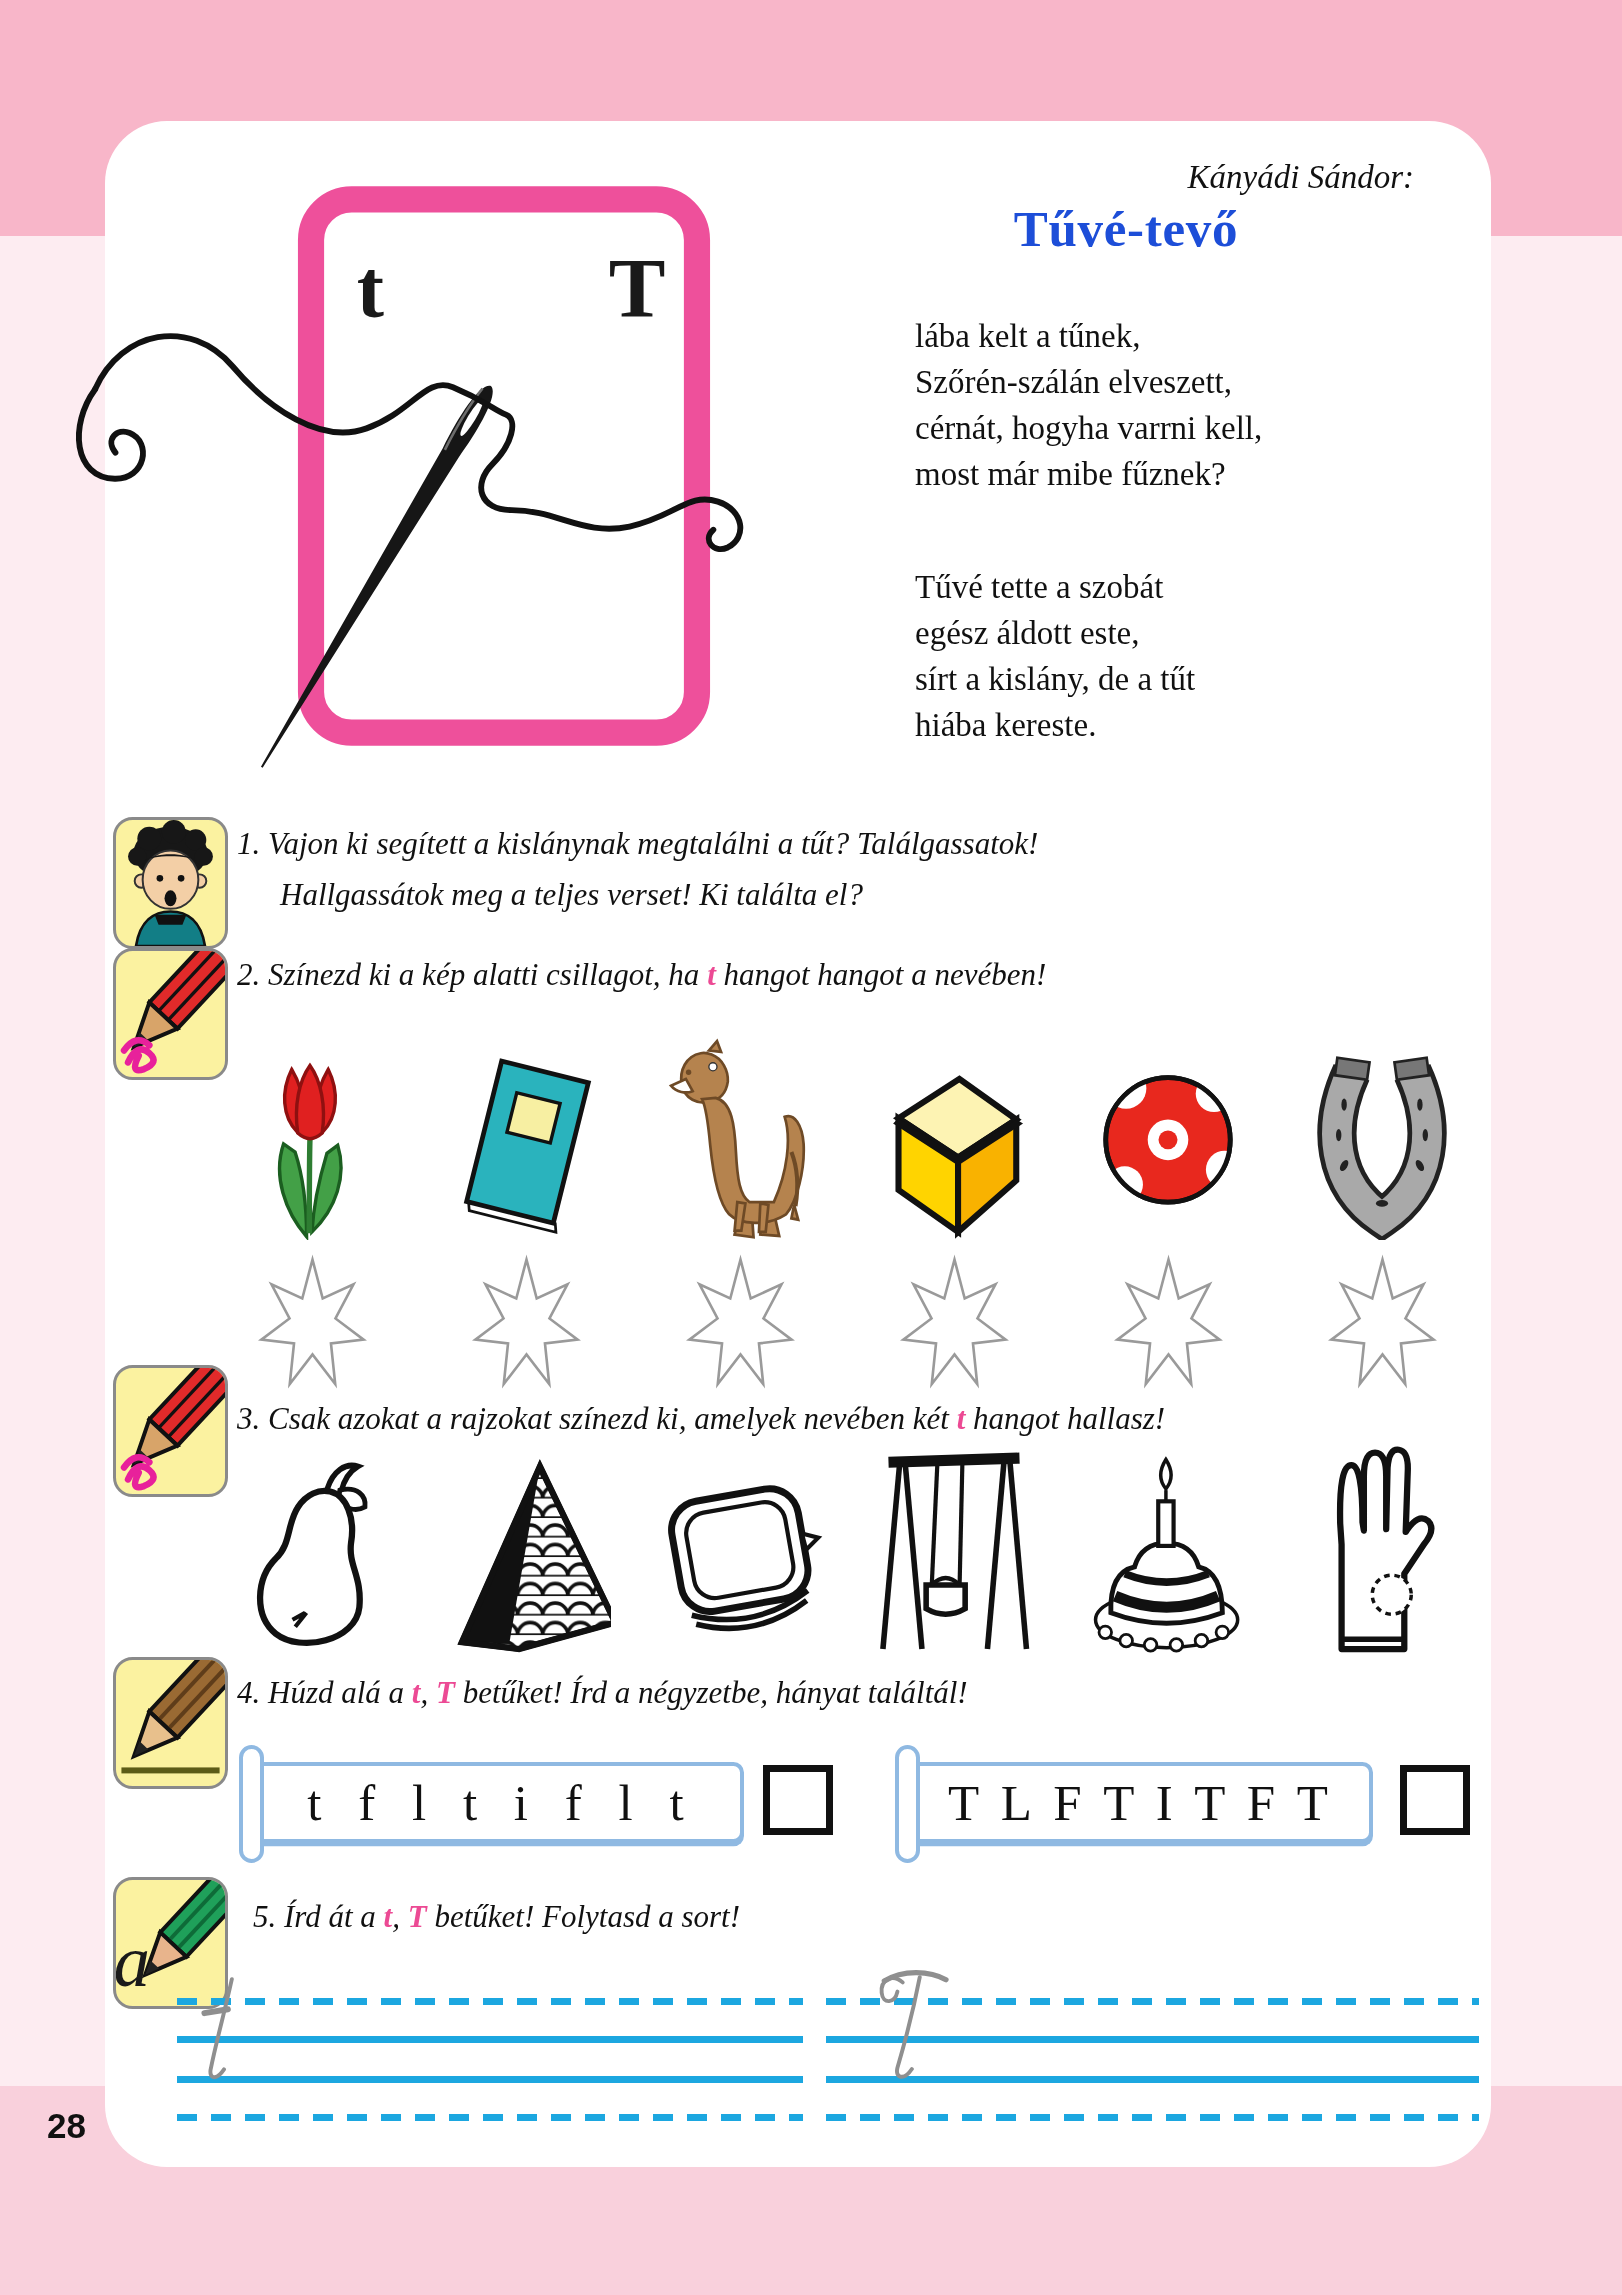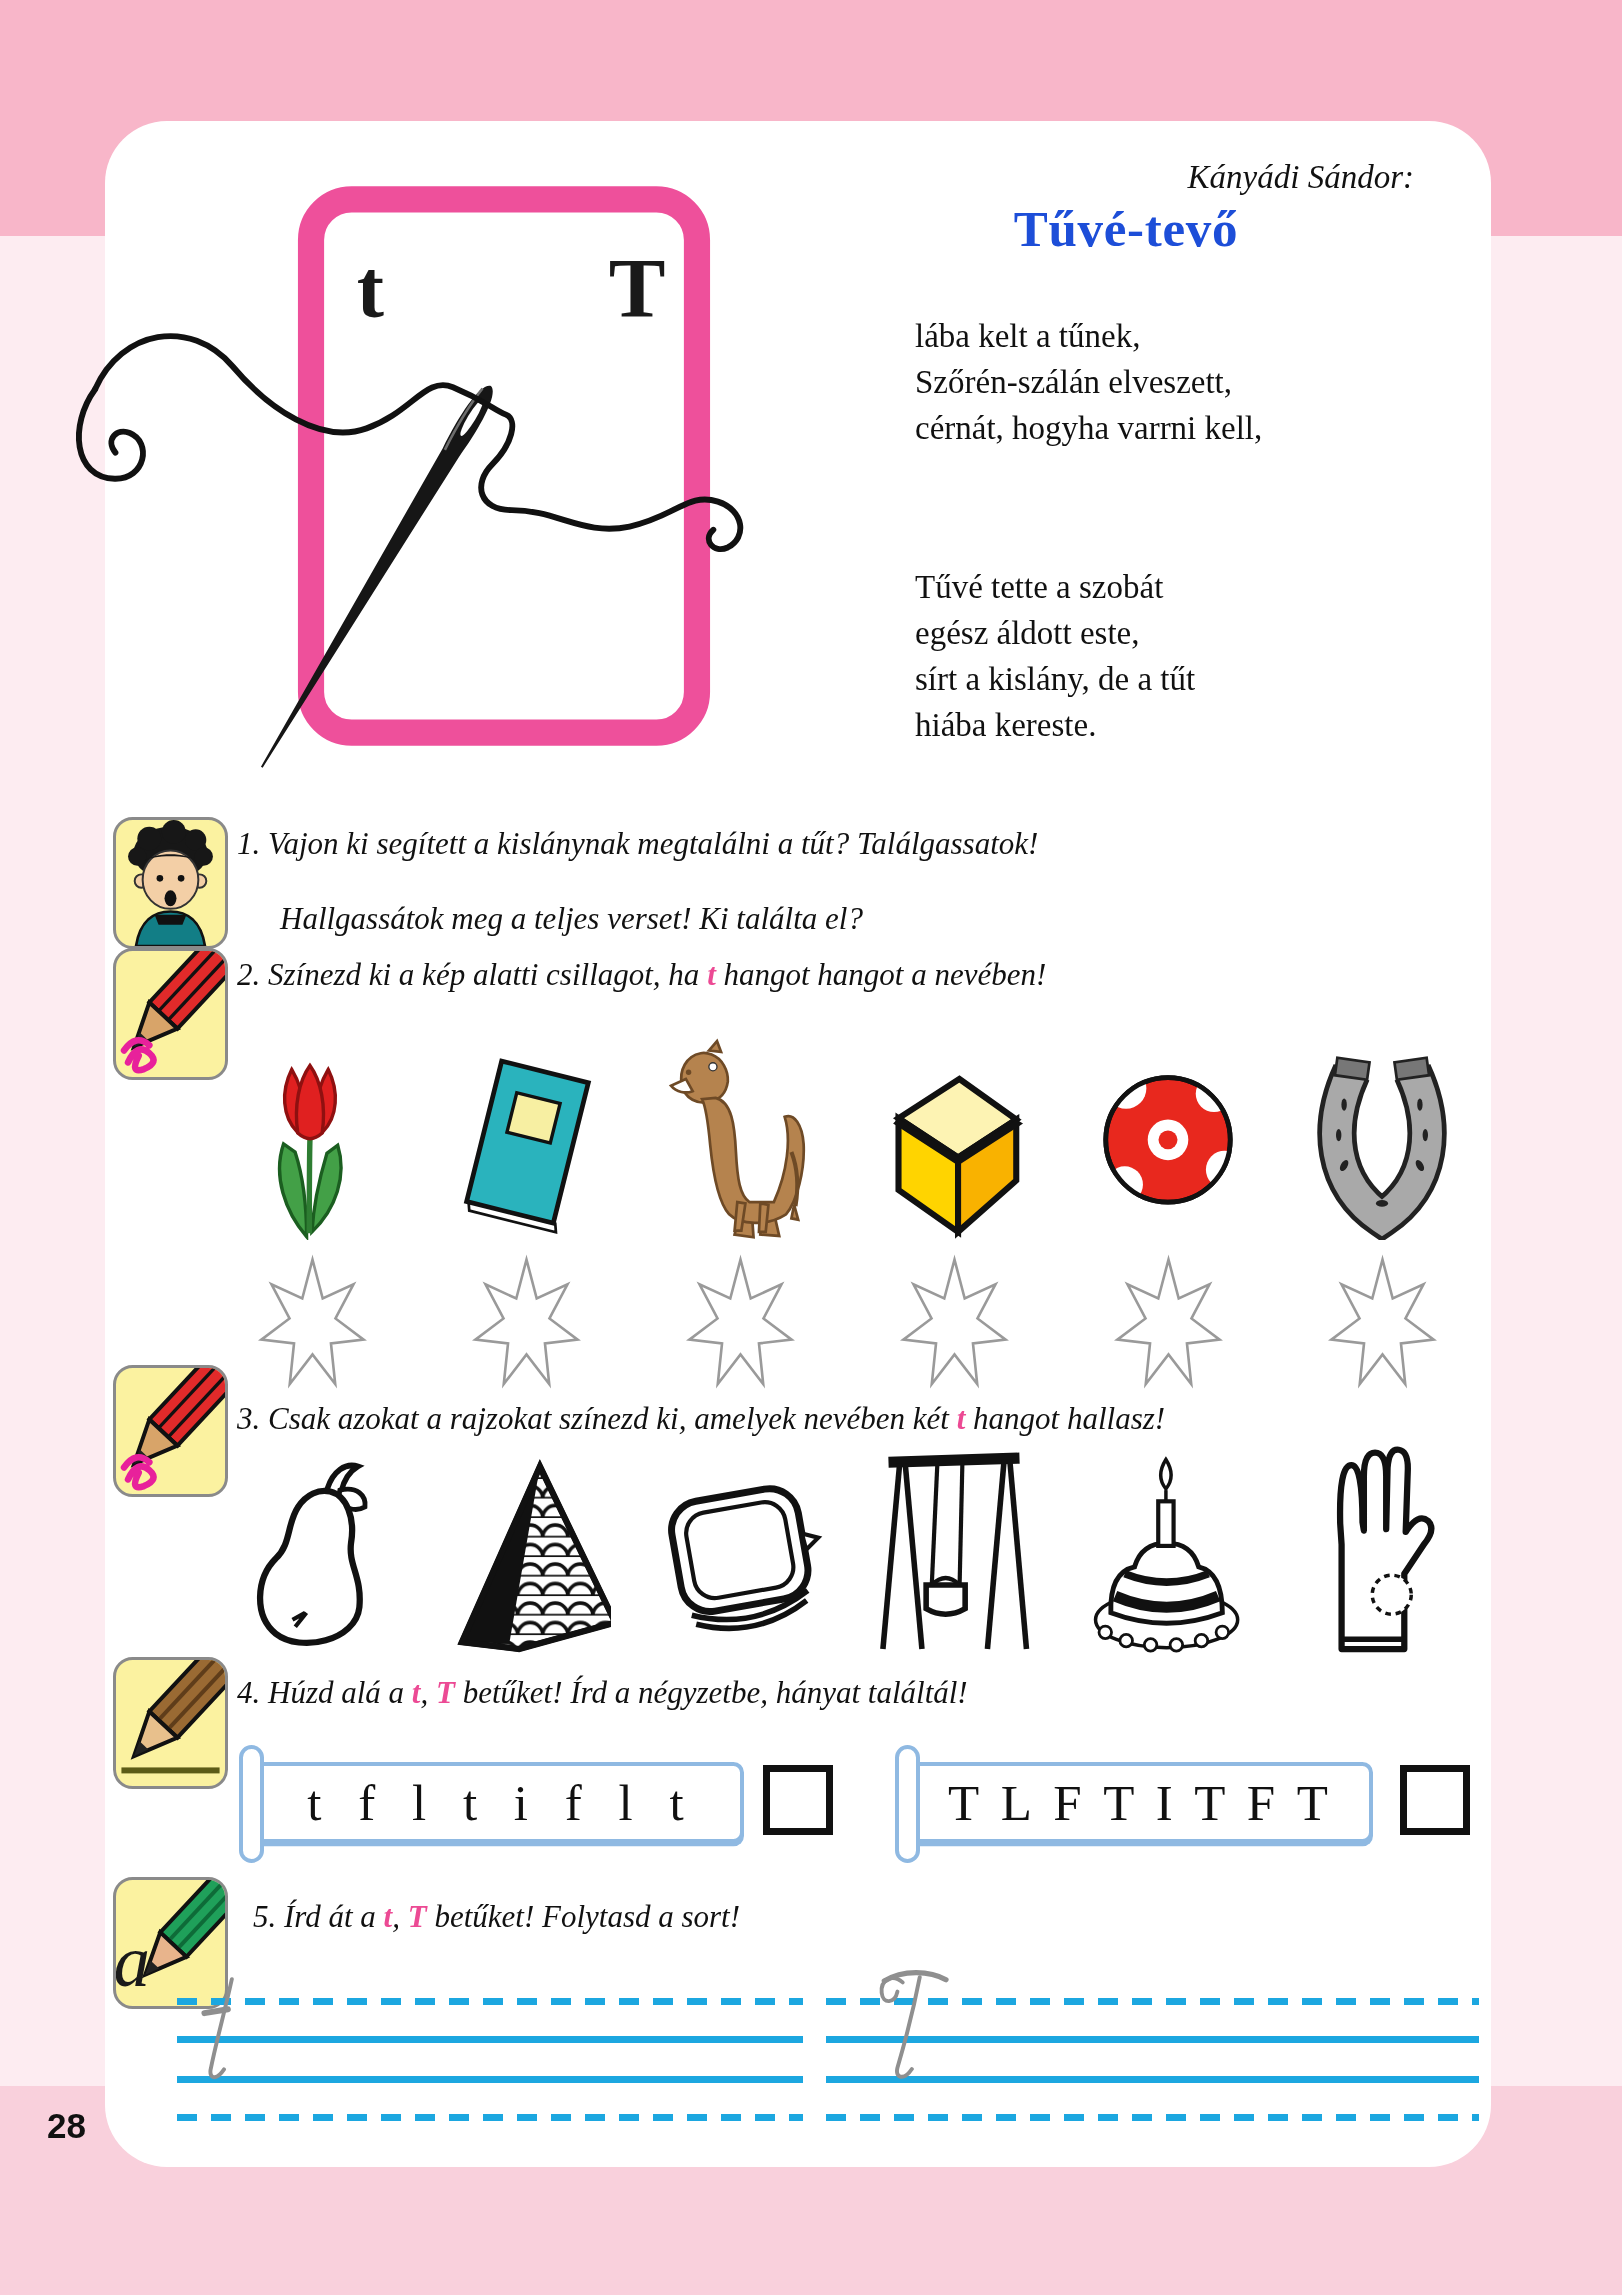--- a/index.html
+++ b/index.html
@@ -53,20 +53,21 @@
   </svg>
 
   <div class="titleblock">
     <div class="author">Kányádi Sándor:</div>
     <div class="ptitle">Tűvé-tevő</div>
   </div>
   <div class="poem" style="top:313px;">
     <div>lába kelt a tűnek,</div>
     <div>Szőrén-szálán elveszett,</div>
     <div>cérnát, hogyha varrni kell,</div>
+    <div>most már mibe fűznek?</div>
   </div>
   <div class="poem" style="top:564px;">
     <div>Tűvé tette a szobát</div>
     <div>egész áldott este,</div>
     <div>sírt a kislány, de a tűt</div>
     <div>hiába kereste.</div>
   </div>
 
   <div class="icon" style="left:113px;top:817px;">
     <svg viewBox="0 0 160 190">
@@ -81,21 +82,21 @@
       <ellipse cx="80" cy="90" rx="42" ry="44" fill="#f3cfa6" stroke="#333" stroke-width="3"></ellipse>
       <path d="M40,62 C55,48 105,48 120,62 C110,52 50,52 40,62 Z" fill="#171717"></path>
       <circle cx="64" cy="88" r="5" fill="#111"></circle>
         <circle cx="96" cy="88" r="5" fill="#111"></circle>
       <ellipse cx="80" cy="118" rx="9" ry="12" fill="#111"></ellipse>
       <path d="M28,190 C34,152 55,138 80,138 C105,138 126,152 132,190 Z" fill="#127e86" stroke="#111" stroke-width="4"></path>
       <path d="M56,143 L104,143 L98,158 L62,158 Z" fill="#111"></path>
     </svg>
   </div>
   <div class="extext" style="left:237px;top:826px;"><span>1. Vajon ki segített a kislánynak megtalálni a tűt? Találgassatok!</span></div>
-  <div class="extext" style="left:280px;top:877px;margin-top:24px;"><span>Hallgassátok meg a teljes verset! Ki találta el?</span></div>
+  <div class="extext" style="left:280px;top:877px;"><span>Hallgassátok meg a teljes verset! Ki találta el?</span></div>
 
   <div class="icon" style="left:113px;top:948px;">
     <svg viewBox="0 0 160 190">
       <g transform="rotate(43 80 80)">
         <rect x="55" y="-70" width="58" height="170" fill="#e12a2a" stroke="#111" stroke-width="6"></rect>
         <line x1="74" y1="-70" x2="74" y2="100" stroke="#111" stroke-width="5"></line>
         <line x1="94" y1="-70" x2="94" y2="100" stroke="#111" stroke-width="5"></line>
         <polygon points="55,100 113,100 84,165" fill="#d8a469" stroke="#111" stroke-width="6"></polygon>
         <polygon points="75,143 93,143 84,165" fill="#222"></polygon>
       </g>

